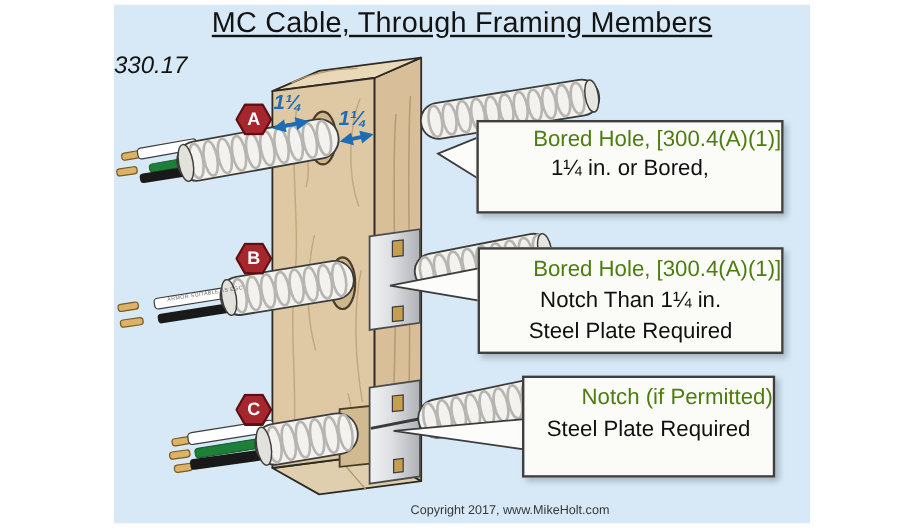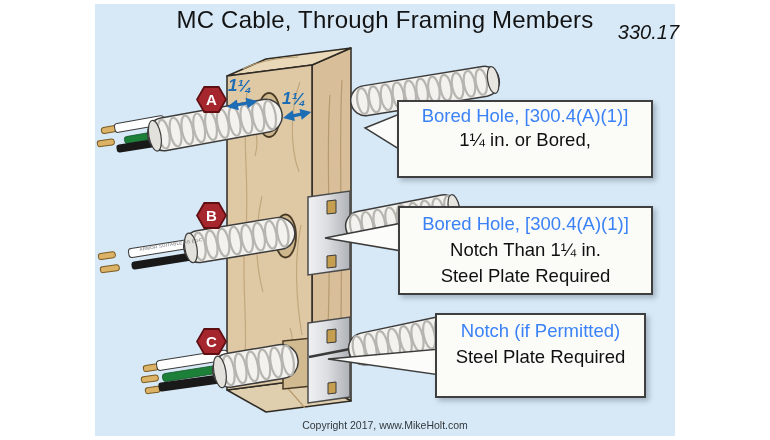--- a/index.html
+++ b/index.html
@@ -1,42 +1,42 @@
 <!DOCTYPE html>
 <html><head>
 <meta charset="utf-8">
 <style>
   html,body{margin:0;padding:0;background:#ffffff;}
   #stage{position:relative;width:770px;height:440px;background:#ffffff;overflow:hidden;
          font-family:"Liberation Sans",sans-serif;}
   #canvas-bg{position:absolute;left:95px;top:4px;width:580px;height:432px;background:#d7e9f6;}
   #art{position:absolute;left:0;top:0;}
   .title{position:absolute;left:95px;top:6px;width:580px;text-align:center;
-         font-size:24px;color:#131313;letter-spacing:.2px;}
-  .subtitle{position:absolute;left:95px;top:21px;width:584px;text-align:right;
+         font-size:24px;color:#131313;letter-spacing:.2px;text-decoration:underline;}
+  .subtitle{position:absolute;left:95px;top:44px;width:584px;text-align:left;
          font-size:20px;font-style:italic;color:#131313;}
   .badge{position:absolute;width:31px;height:27px;background:#5f0f12;
          clip-path:polygon(25% 0,75% 0,100% 50%,75% 100%,25% 100%,0 50%);}
   .badge .in{position:absolute;left:2px;top:2px;right:2px;bottom:2px;background:#a5272d;
          clip-path:polygon(25% 0,75% 0,100% 50%,75% 100%,25% 100%,0 50%);
          display:flex;align-items:center;justify-content:center;}
   .badge .in span{color:#ffffff;font-weight:bold;font-size:15px;line-height:1;}
   .dim-label{position:absolute;color:#1d6db5;font-weight:bold;font-style:italic;font-size:17px;line-height:1;}
   .callout{position:absolute;background:#fbfbf8;border:2px solid #3f3f3f;
          box-shadow:3px 3px 5px rgba(90,100,115,.4);text-align:center;
          color:#101010;font-size:18.5px;}
-  .callout .hd{color:#3b82f6;display:block;}
+  .callout .hd{color:#4d7c0f;display:block;text-align:right;}
   .callout span{display:block;}
   #callout-a{left:397px;top:100px;width:252px;height:72px;line-height:24px;padding-top:2px;}
   #callout-b{left:398px;top:206px;width:251px;height:82px;line-height:26px;padding-top:3px;}
   #callout-c{left:435px;top:313px;width:207px;height:78px;line-height:26px;padding-top:3px;}
   .armor-stamp{position:absolute;left:139px;top:247px;transform:rotate(-9deg);
          transform-origin:left top;font-size:4.5px;color:#6b6b6b;letter-spacing:.3px;white-space:nowrap;}
   .copyright{position:absolute;left:95px;top:419px;width:580px;text-align:center;
-         font-size:10.5px;color:#33383d;}
+         font-size:10.5px;color:#33383d;padding-left:40px;}
 </style>
 </head>
 <body>
 
 <div id="stage">
   <div id="canvas-bg"></div>
 
   <svg id="art" width="770" height="440" viewBox="0 0 770 440">
     <defs>
       <linearGradient id="plateGrad" x1="0" y1="0" x2="1" y2="0">

